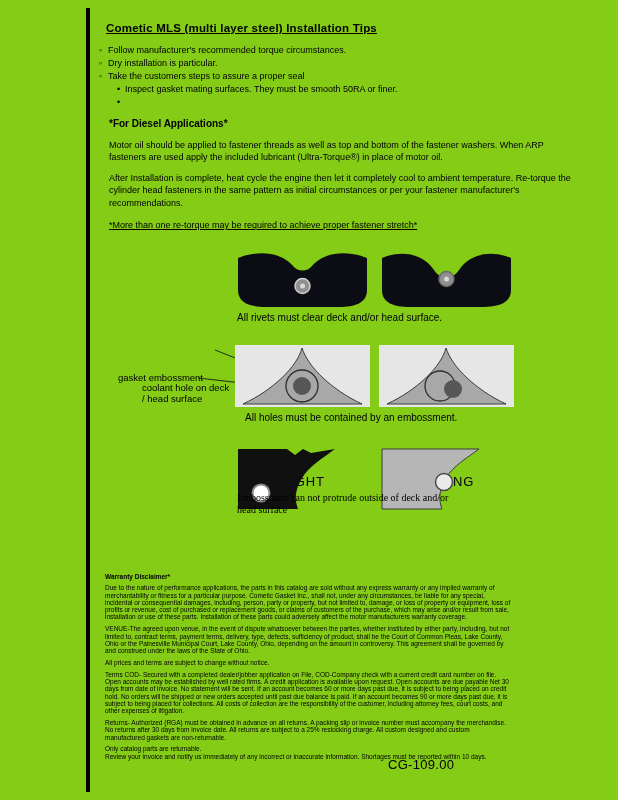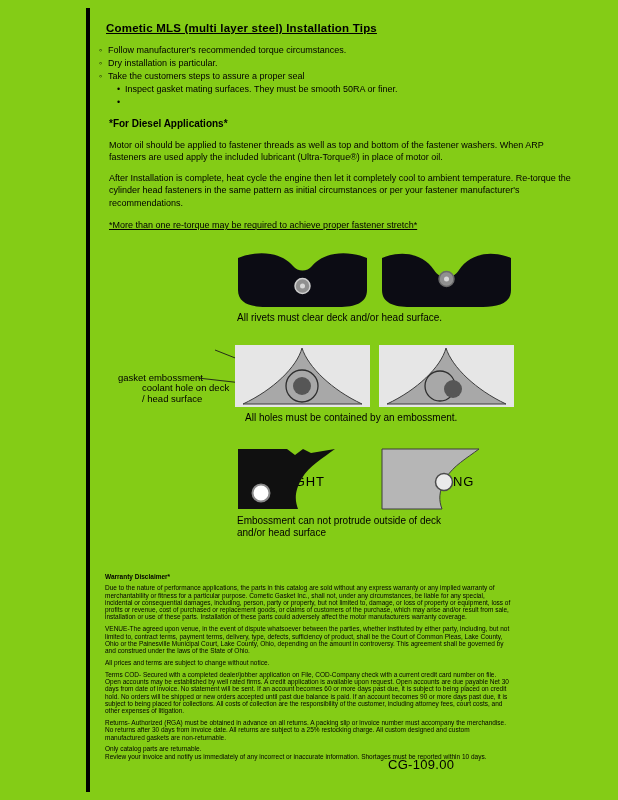--- a/index.html
+++ b/index.html
@@ -136,21 +136,21 @@
       <path d="M3,3 L52,3 L60,9 L68,3 L76,7 L100,3 C88,12 74,20 67,32 C59,46 60,55 63,63 L3,63 Z" fill="#101010"></path>
       <circle cx="26" cy="47" r="8.5" fill="#ffffff" stroke="#8a8a8a" stroke-width="2"></circle>
     </svg>
   </div>
   <div class="diag-box abs" style="left:379px; top:446px; height:66px;">
     <svg width="135" height="66" viewBox="0 0 135 66">
       <path d="M3,3 L100,3 C88,12 74,20 67,32 C59,46 60,55 63,63 L3,63 Z" fill="#b6b6b6" stroke="#3c3c3c" stroke-width="1"></path>
       <circle cx="65" cy="36" r="8.5" fill="#eaeaea" stroke="#4a4a4a" stroke-width="1.5"></circle>
     </svg>
   </div>
-  <div class="caption wrap abs" style="left:237px; top:515px;">Embossment can not protrude outside of deck and/or head surface</div>
+  <div class="caption wrap abs" style="left:237px; top:492px;font-family:Liberation Serif, serif;">Embossment can not protrude outside of deck and/or head surface</div>
 
   <div class="disclaimer abs">
     <p class="dheading">Warranty Disclaimer*</p>
     <p>Due to the nature of performance applications, the parts in this catalog are sold without any express warranty or any implied warranty of merchantability or fitness for a particular purpose.  Cometic Gasket Inc., shall not, under any circumstances, be liable for any special, incidental or consequential damages, including, person, party or property, but not limited to, damage, or loss of property or equipment, loss of profits or revenue, cost of purchased or replacement goods, or claims of customers of the purchase, which may arise and/or result from sale, installation or use of these parts.  Installation of these parts could adversely affect the motor manufacturers warranty coverage.</p>
     <p>VENUE-The agreed upon venue, in the event of dispute whatsoever between the parties, whether instituted by either party, including, but not limited to, contract terms, payment terms, delivery, type, defects, sufficiency of product, shall be the Court of Common Pleas, Lake County, Ohio or the Painesville Municipal Court, Lake County, Ohio, depending on the amount in controversy.  This agreement shall be governed by and construed under the laws of the State of Ohio.</p>
     <p>All prices and terms are subject to change without notice.</p>
     <p>Terms COD- Secured with a completed dealer/jobber application on File, COD-Company check with a current credit card number on file.  Open accounts may be established by well rated firms.  A credit application is available upon request.  Open accounts are due payable Net 30 days from date of invoice.  No statement will be sent.  If an account becomes 60 or more days past due, it is subject to being placed on credit hold.  No orders will be shipped or new orders accepted until past due balance is paid.  If an account becomes 90 or more days past due, it is subject to being placed for collections.  All costs of collection are the responsibility of the customer, including attorney fees, court costs, and other expenses of litigation.</p>
     <p>Returns- Authorized (RGA) must be obtained in advance on all returns.  A packing slip or invoice number must accompany the merchandise.  No returns after 30 days from invoice date.  All returns are subject to a 25% restocking charge.  All custom designed and custom manufactured gaskets are non-returnable.</p>
     <p class="tight">Only catalog parts are returnable.</p>
     <p>Review your invoice and notify us immediately of any incorrect or inaccurate information.  Shortages must be reported within 10 days.</p>

